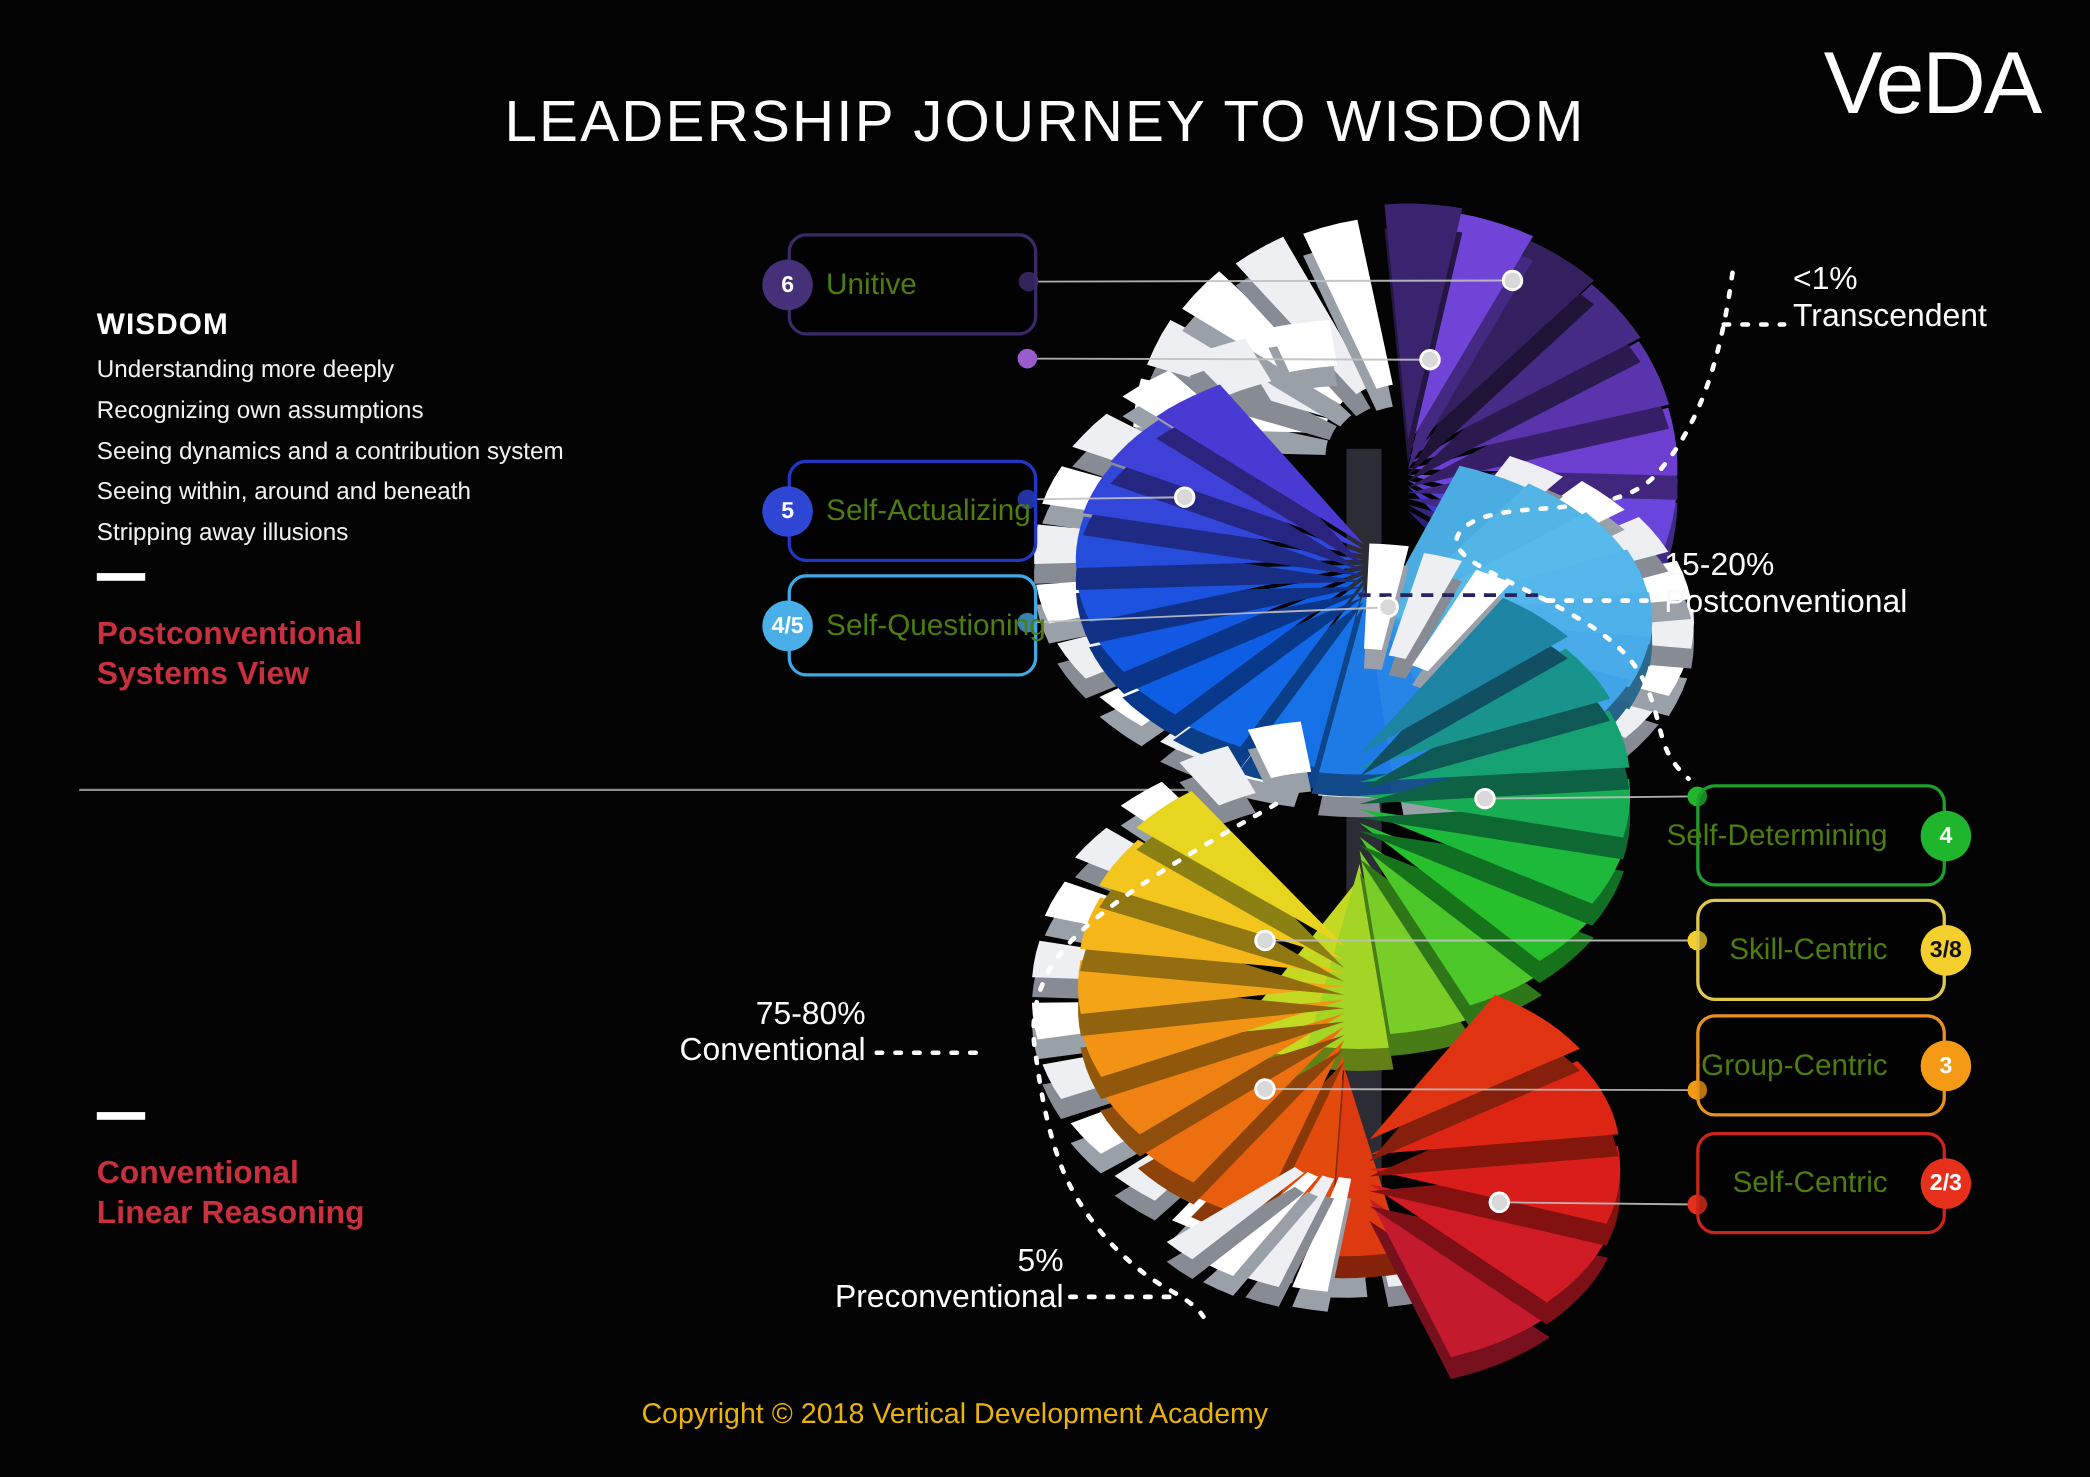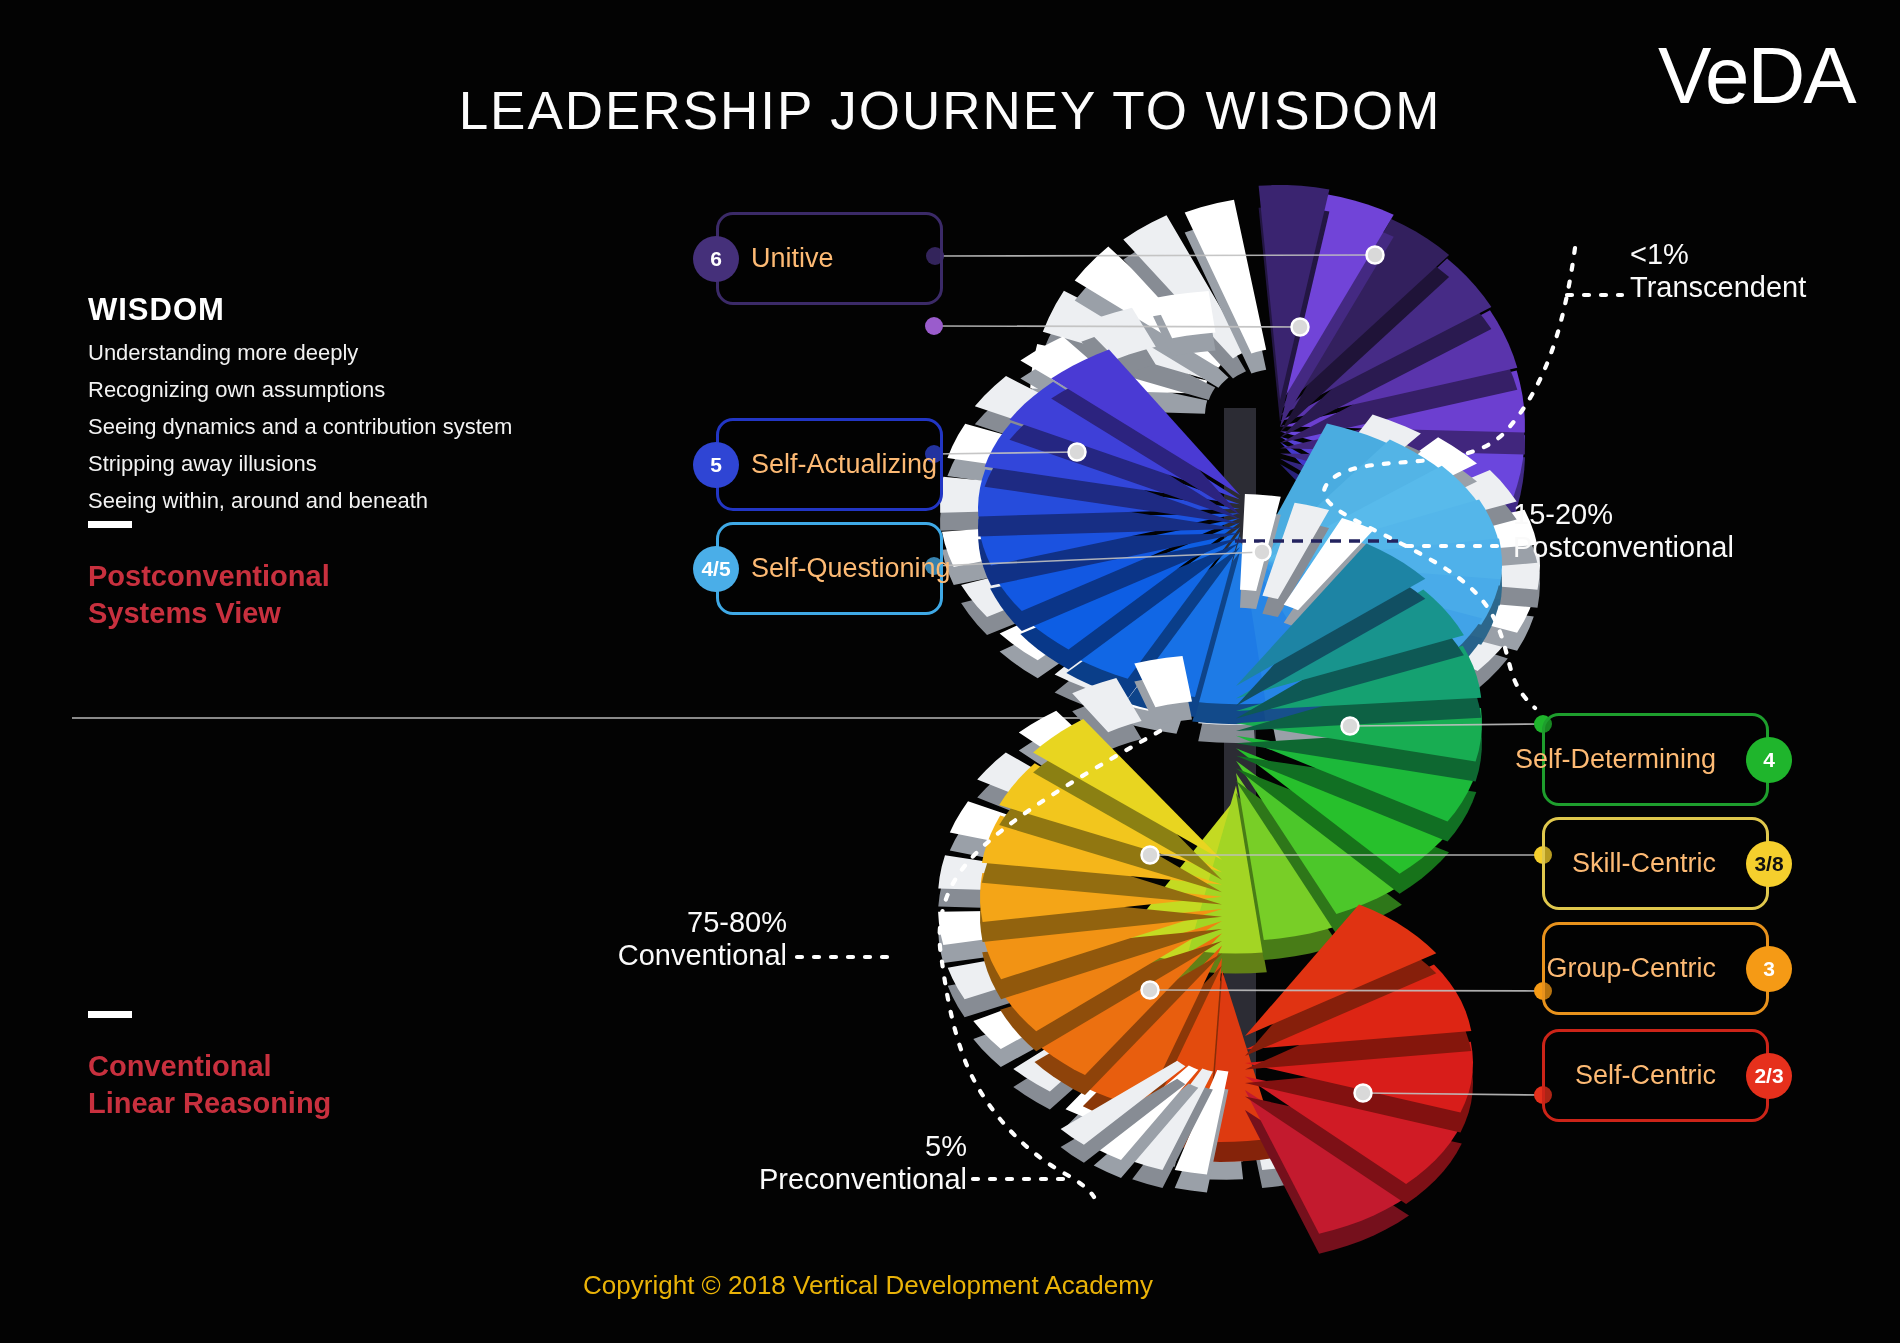--- a/index.html
+++ b/index.html
@@ -4,33 +4,33 @@
 <style>
   html,body{margin:0;padding:0;background:#000;}
   #stage{position:relative;width:1900px;height:1343px;background:#030303;overflow:hidden;
          font-family:"Liberation Sans", sans-serif;color:#fff;}
   .abs{position:absolute;}
   
   #title{left:0;right:0;top:80px;text-align:center;font-size:53px;letter-spacing:2px;font-weight:400;color:#fcfcfc;}
   #logo{left:1658px;top:30px;font-size:80px;font-weight:400;letter-spacing:-2px;color:#fff;}
   
   .textblock{left:88px;width:560px;}
-  .textblock h2{margin:16px 0 6px 0;font-size:31px;font-weight:bold;letter-spacing:1px;color:#fff;}
+  .textblock h2{margin:4px 0 6px 0;font-size:27px;font-weight:bold;letter-spacing:1px;color:#fff;}
   .textblock p{margin:0;font-size:22px;line-height:37px;font-weight:400;color:#f2f2f2;}
   #wisdom-block{top:276px;}
   #knowledge-block{top:766px;}
   .dash{width:44px;height:7px;background:#fff;}
   #wisdom-dash{left:88px;top:521px;}
   #knowledge-dash{left:88px;top:1011px;}
   .redsub{left:88px;font-size:29px;line-height:37px;font-weight:bold;color:#c8303e;}
   #wisdom-red{top:558px;}
   #knowledge-red{top:1048px;}
   
   .stagebox{width:221px;height:87px;border:3px solid #555;border-radius:17px;background:rgba(0,0,0,0.25);}
-  .stagebox .lbl{position:absolute;top:0;bottom:0;display:flex;align-items:center;font-size:27px;color:#fdba74;white-space:nowrap;}
+  .stagebox .lbl{position:absolute;top:0;bottom:0;display:flex;align-items:center;font-size:27px;color:#4d7c0f;white-space:nowrap;}
   .stagebox.leftside .lbl{left:32px;}
   .stagebox.rightside .lbl{right:50px;}
   .badge{position:absolute;width:46px;height:46px;border-radius:50%;top:50%;margin-top:-23px;
          display:flex;align-items:center;justify-content:center;font-size:21px;font-weight:bold;color:#fff;}
   .leftside .badge{left:-26px;}
   .rightside .badge{right:-26px;}
   .badge.darktext{color:#111;}
   
   .pct{font-size:29px;line-height:33px;color:#fafafa;}
   .pct .v{display:block;}
@@ -318,22 +318,22 @@
   </svg>
 
   <div id="title" class="abs">LEADERSHIP JOURNEY TO WISDOM</div>
   <div id="logo" class="abs">VeDA</div>
 
   <div id="wisdom-block" class="abs textblock">
     <h2>WISDOM</h2>
     <p>Understanding more deeply</p>
     <p>Recognizing own assumptions</p>
     <p>Seeing dynamics and a contribution system</p>
+    <p>Seeing within, around and beneath</p>
     <p>Stripping away illusions</p>
-    <p>Seeing within, around and beneath</p>
   </div>
   <div id="wisdom-dash" class="abs dash"></div>
   <div id="wisdom-red" class="abs redsub">
     <div>Postconventional</div>
     <div>Systems View</div>
   </div>
 
   <div id="knowledge-dash" class="abs dash"></div>
   <div id="knowledge-red" class="abs redsub">
     <div>Conventional</div>

